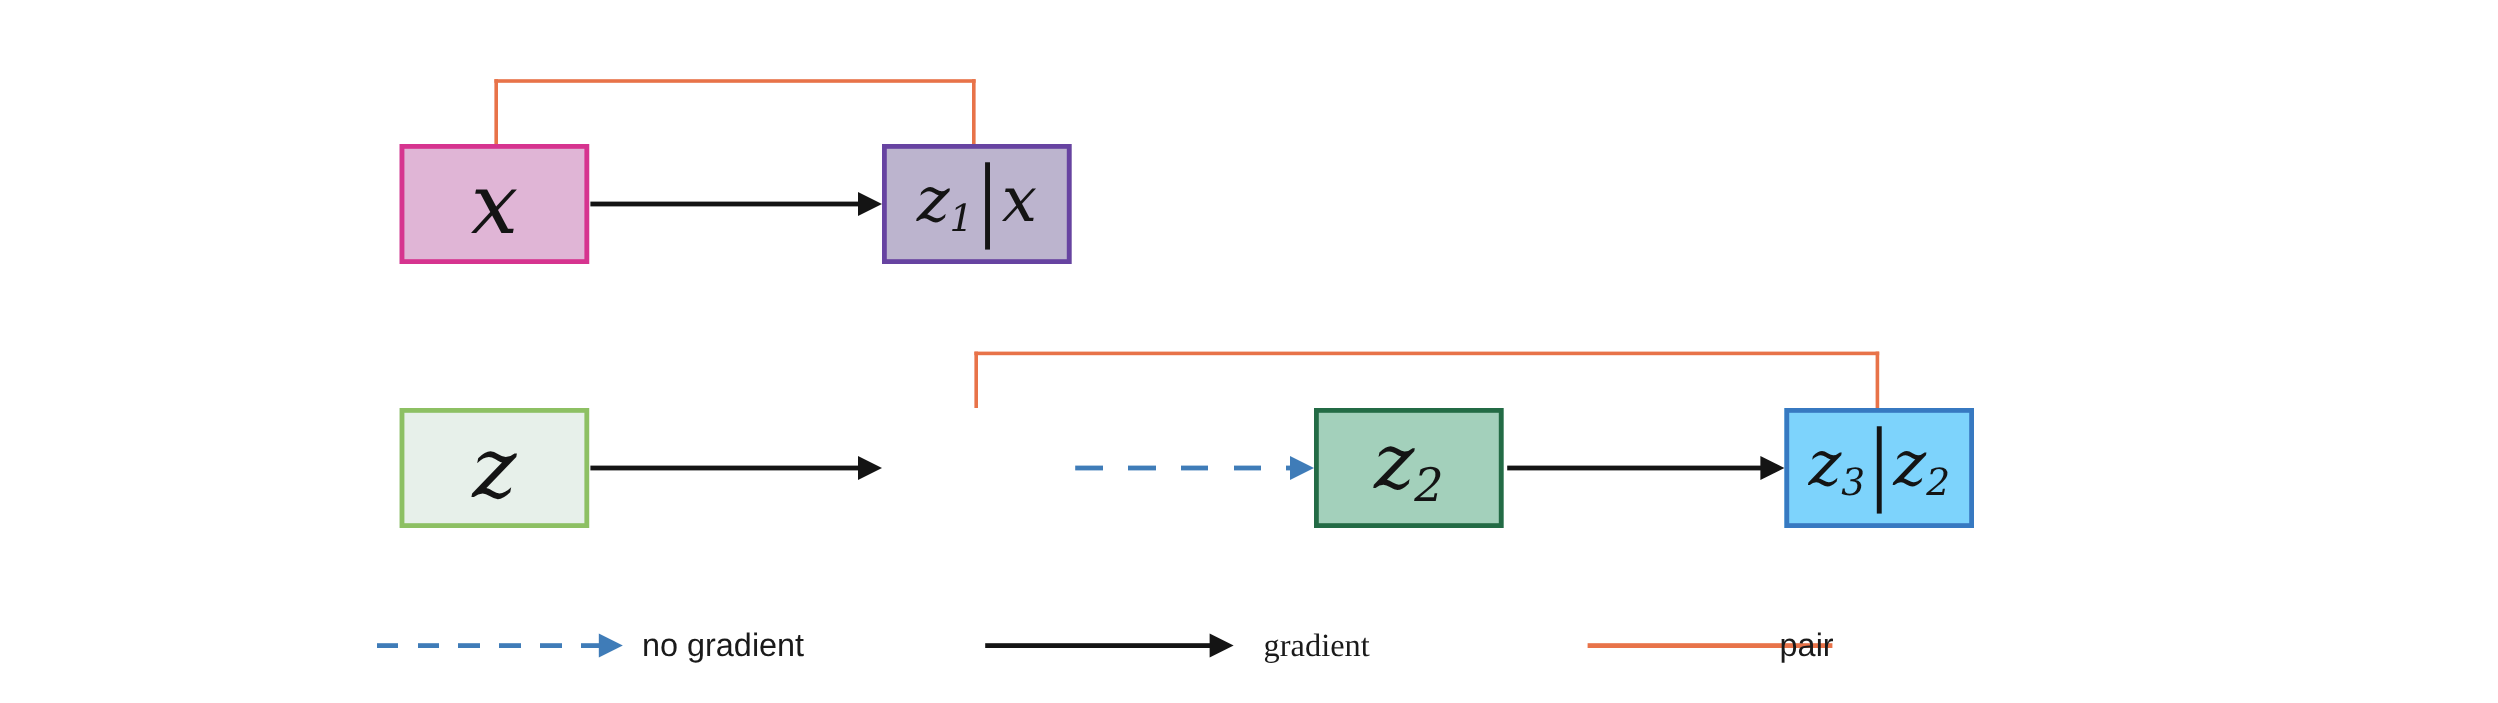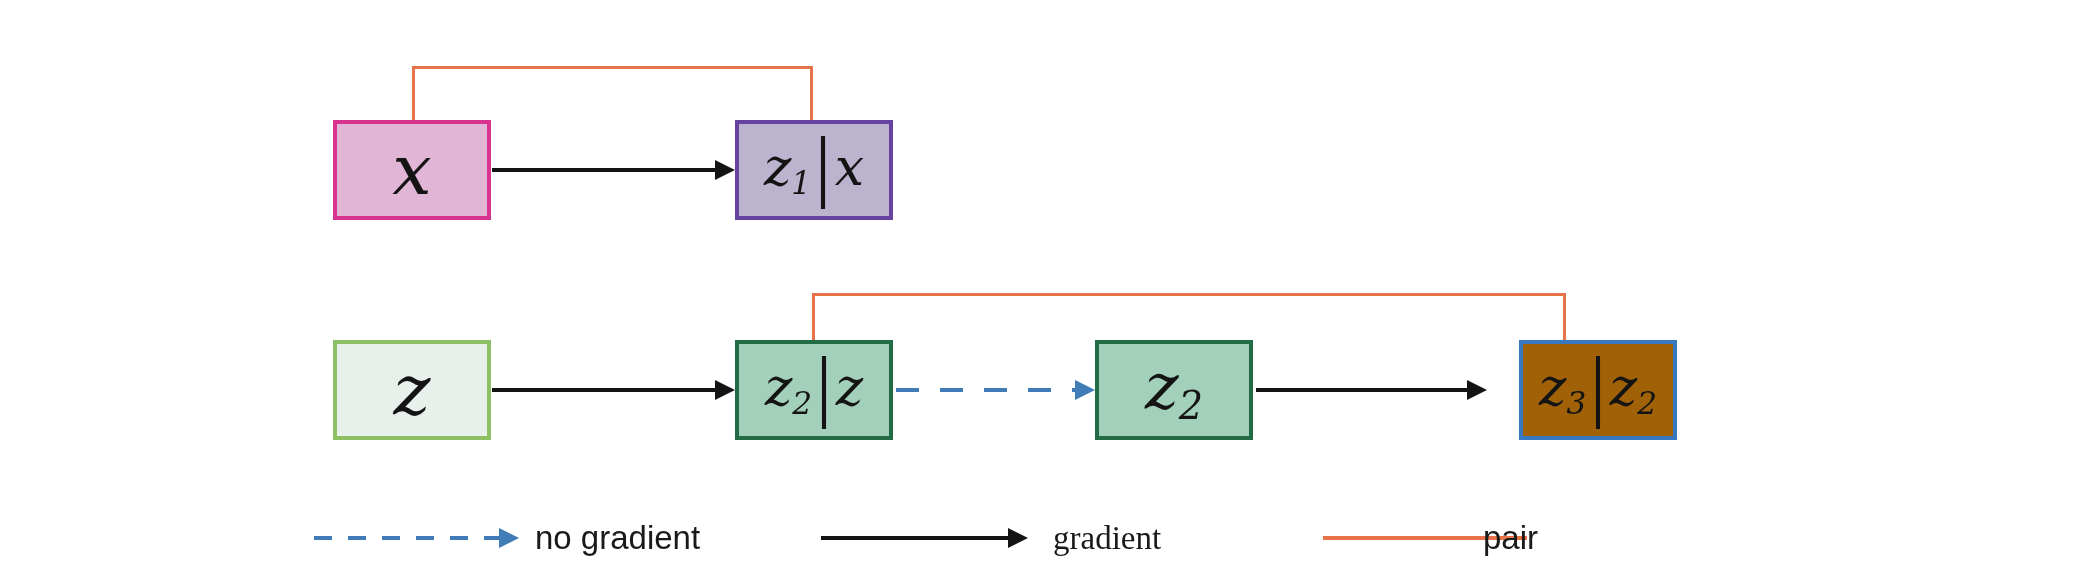--- a/index.html
+++ b/index.html
@@ -69,21 +69,21 @@
     border-bottom: 10px solid transparent;
     border-left: 20px solid #141414;
   }
   .legend-line {
     position: absolute;
     height: 4px;
   }
   .legend-label {
     position: absolute;
     top: 520px;
-    font-size: 33px;
+    font-size: 27px;
     line-height: 36px;
     color: #1a1a1a;
     white-space: nowrap;
   }
 </style>
 </head>
 <body>
 
 <div class="stage">
 
@@ -106,39 +106,36 @@
 
   <div class="node" style="left: 333px; top: 340px; background-color: rgb(231, 240, 234); border-color: rgb(141, 192, 99);">
     <span class="math big">z</span>
   </div>
 
   <div class="arrow" style="left:492px; top:378px; width:243px;">
     <div class="shaft solid" style="background-color: rgb(20, 20, 20);"></div>
     <div class="head" style="border-left-color: rgb(20, 20, 20);"></div>
   </div>
 
-  <div class="node" style="left: 735px; top: 340px; background-color: rgb(163, 208, 187); border-color: rgb(35, 107, 69);">
-    <span class="math small"><span>z</span><span class="sub">2</span><span class="bar">|</span><span>z</span><span class="sub"></span></span>
-  </div>
 
   <div class="arrow" style="left:896px; top:378px; width:199px;">
     <div class="shaft dash-lg" style="--dash-color: #3f7cb8;"></div>
     <div class="head" style="border-left-color: rgb(63, 124, 184);"></div>
   </div>
 
   <div class="node" style="left: 1095px; top: 340px; background-color: rgb(163, 208, 187); border-color: rgb(35, 107, 69);">
     <span class="math mid"><span>z</span><span class="sub">2</span></span>
   </div>
 
   <div class="arrow" style="left:1256px; top:378px; width:231px;">
     <div class="shaft solid" style="background-color: rgb(20, 20, 20);"></div>
     <div class="head" style="border-left-color: rgb(20, 20, 20);"></div>
   </div>
 
-  <div class="node" style="left: 1487px; top: 340px; background-color: #a16207; border-color: rgb(55, 121, 193); margin-left: 32px;">
+  <div class="node" style="left: 1487px; top: 340px; background-color: #7dd3fc; border-color: rgb(55, 121, 193);">
     <span class="math small"><span>z</span><span class="sub">3</span><span class="bar">|</span><span>z</span><span class="sub">2</span></span>
   </div>
 
   <div class="arrow" style="left:314px; top:526px; width:205px;">
     <div class="shaft dash-sm" style="--dash-color: #3f7cb8;"></div>
     <div class="head" style="border-left-color: rgb(63, 124, 184);"></div>
   </div>
   <div class="legend-label" style="left:535px;">no gradient</div>
 
   <div class="arrow" style="left:821px; top:526px; width:207px;">

